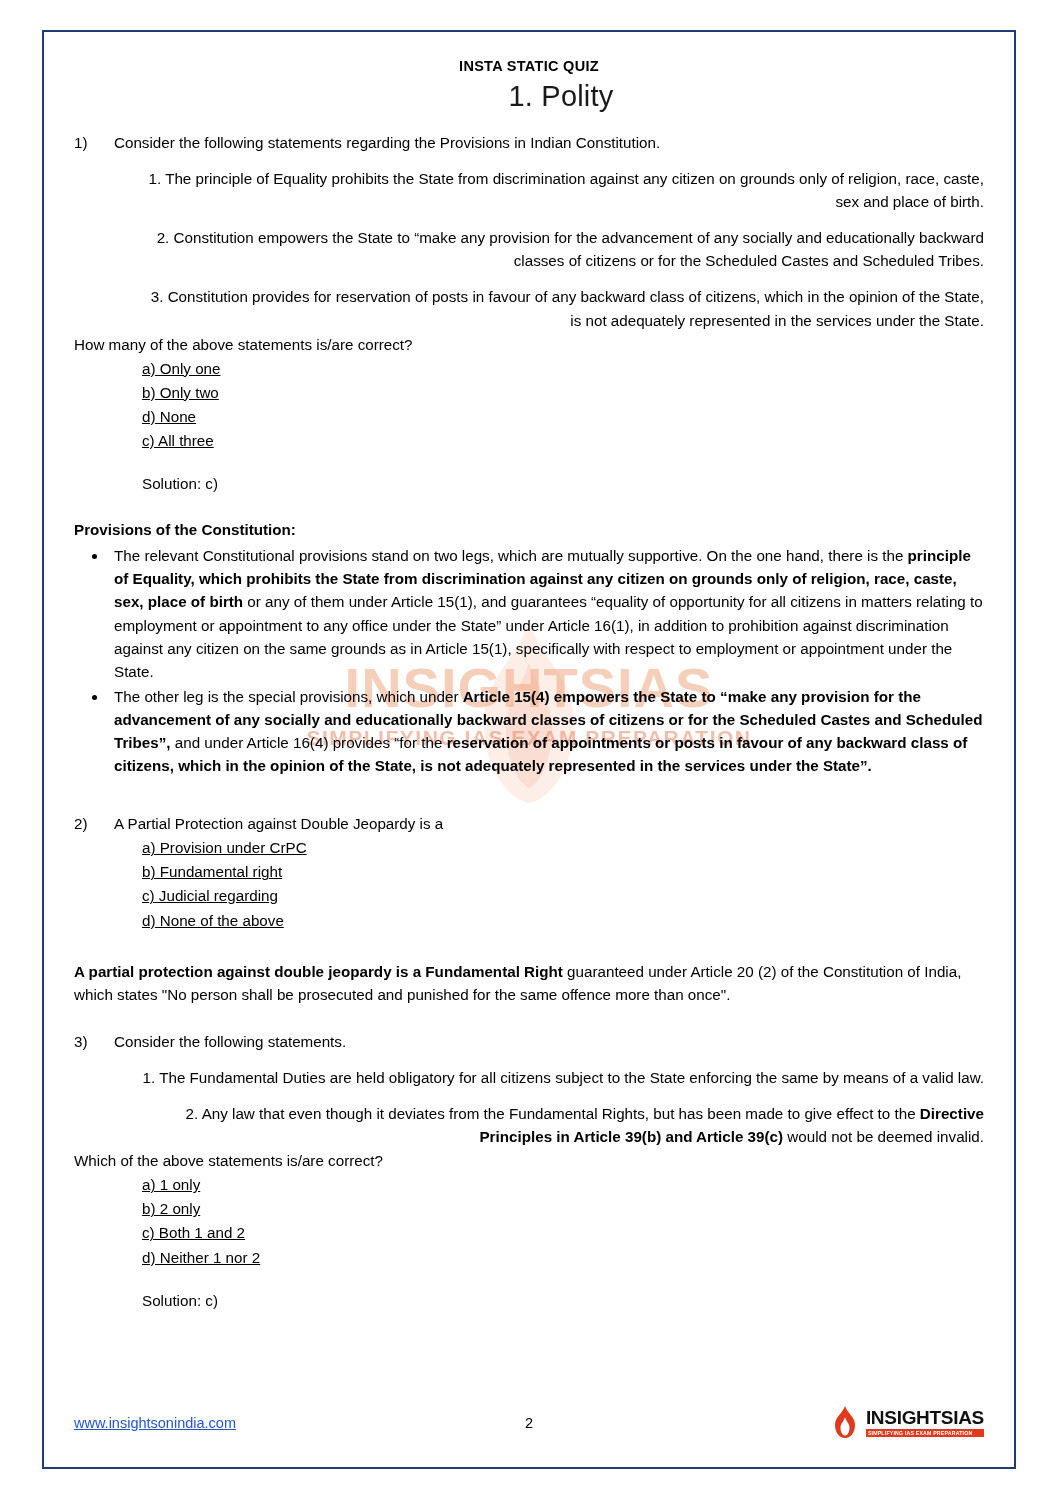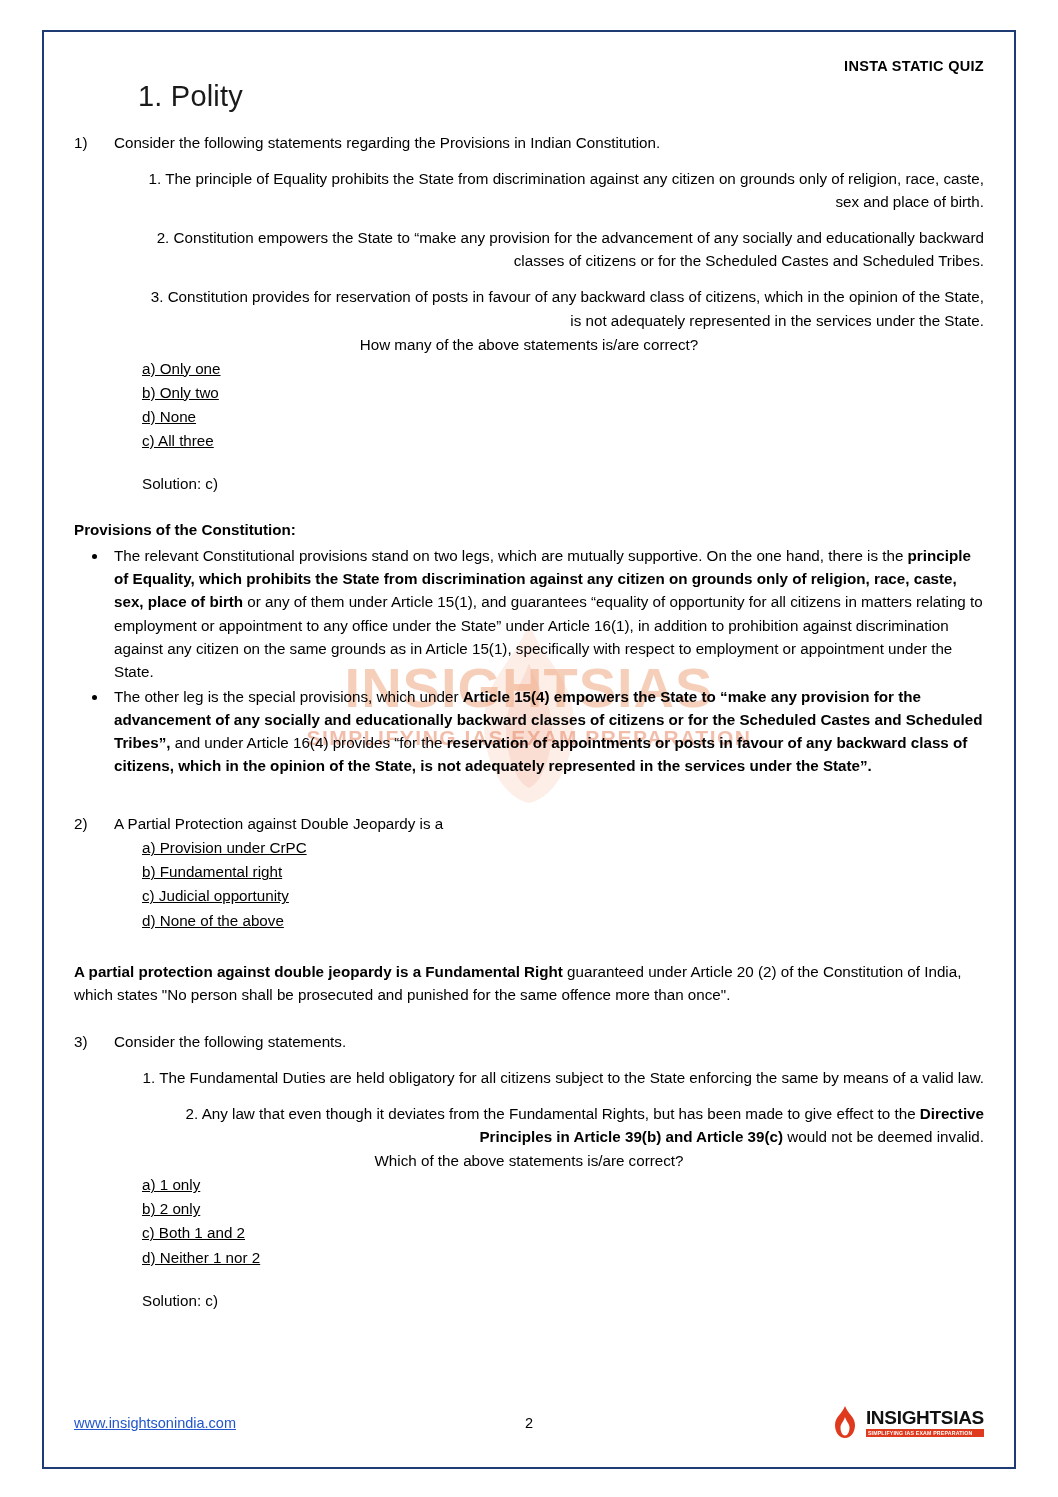--- a/index.html
+++ b/index.html
@@ -32,33 +32,34 @@
   }
   .content {
     position: absolute;
     left: 74px;
     top: 58px;
     width: 910px;
     height: 1380px;
     box-sizing: border-box;
   }
   .header-right {
-    text-align: right;
+    text-align: center;
     font-size: 14.5px;
     font-weight: bold;
     letter-spacing: 0.3px;
     color: #000;
     margin-bottom: 6px;
   }
   .doc-title {
     font-size: 29px;
     font-weight: normal;
     margin: 6px 0 18px 64px;
     color: #1a1a1a;
     letter-spacing: 0.2px;
+    text-align: center;
   }
   .q-block {
     font-size: 15.2px;
     line-height: 1.52;
   }
   .q-line {
     display: flex;
     margin-top: 2px;
   }
   .q-num {
@@ -68,21 +69,20 @@
   .q-text {
     flex: 1 1 auto;
   }
   .stmt {
     text-indent: 62px;
     margin-top: 13px;
     text-align: right;
   }
   .plain {
     margin-top: 1px;
-    text-align: center;
   }
   .opt {
     margin-left: 68px;
     margin-top: 1px;
     text-decoration: underline;
   }
   .solution {
     margin-left: 68px;
     margin-top: 20px;
   }
@@ -249,21 +249,21 @@
 
     <div class="gap-md"></div>
 
     <div class="q-block">
       <div class="q-line">
         <span class="q-num">2)</span>
         <span class="q-text">A Partial Protection against Double Jeopardy is a</span>
       </div>
       <div class="opt">a) Provision under CrPC</div>
       <div class="opt">b) Fundamental right</div>
-      <div class="opt">c) Judicial opportunity</div>
+      <div class="opt">c) Judicial regarding</div>
       <div class="opt">d) None of the above</div>
     </div>
 
     <div class="para">
       <b>A partial protection against double jeopardy is a Fundamental Right</b><span> guaranteed under Article 20 (2) of the Constitution of India, which states "No person shall be prosecuted and punished for the same offence more than once".</span>
     </div>
 
     <div class="gap-md"></div>
 
     <div class="q-block">

